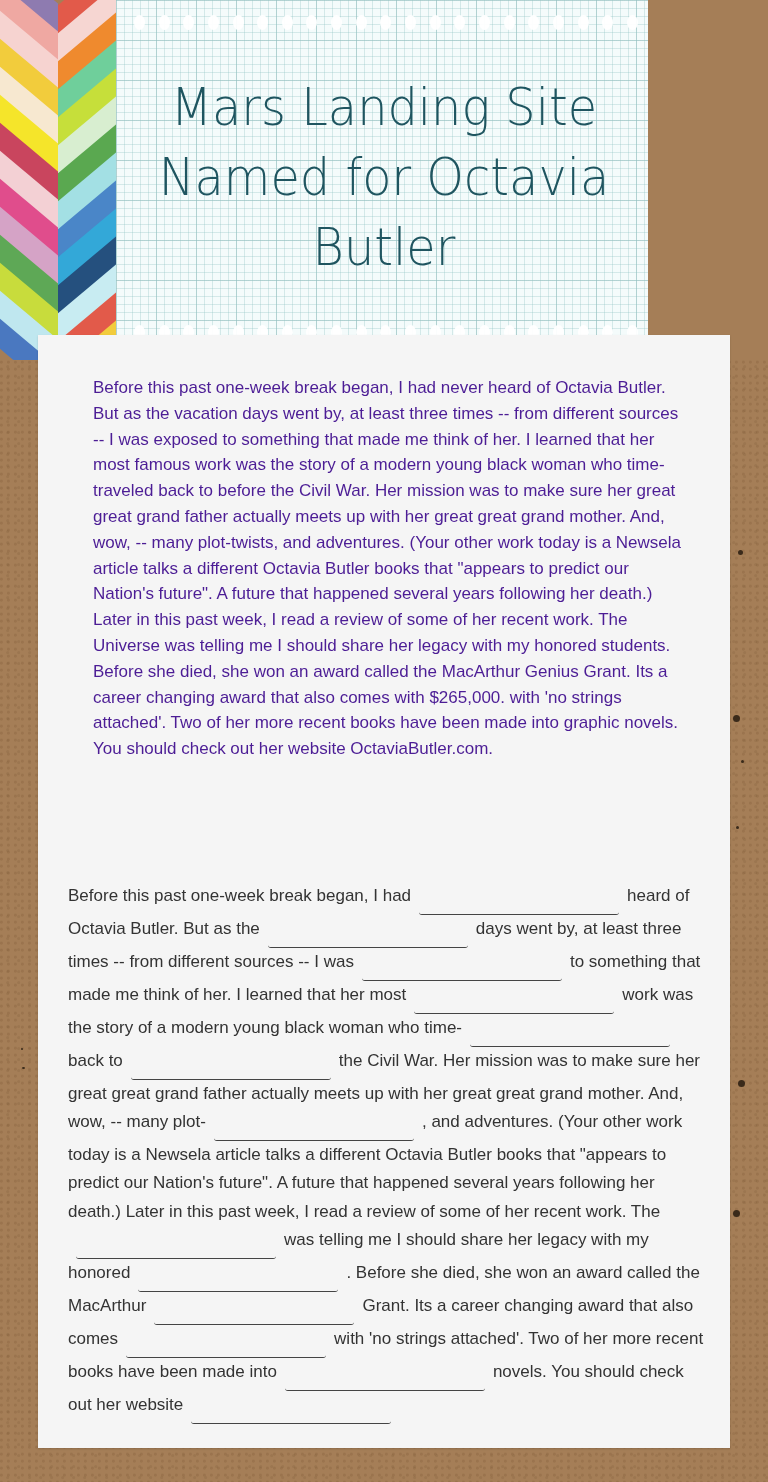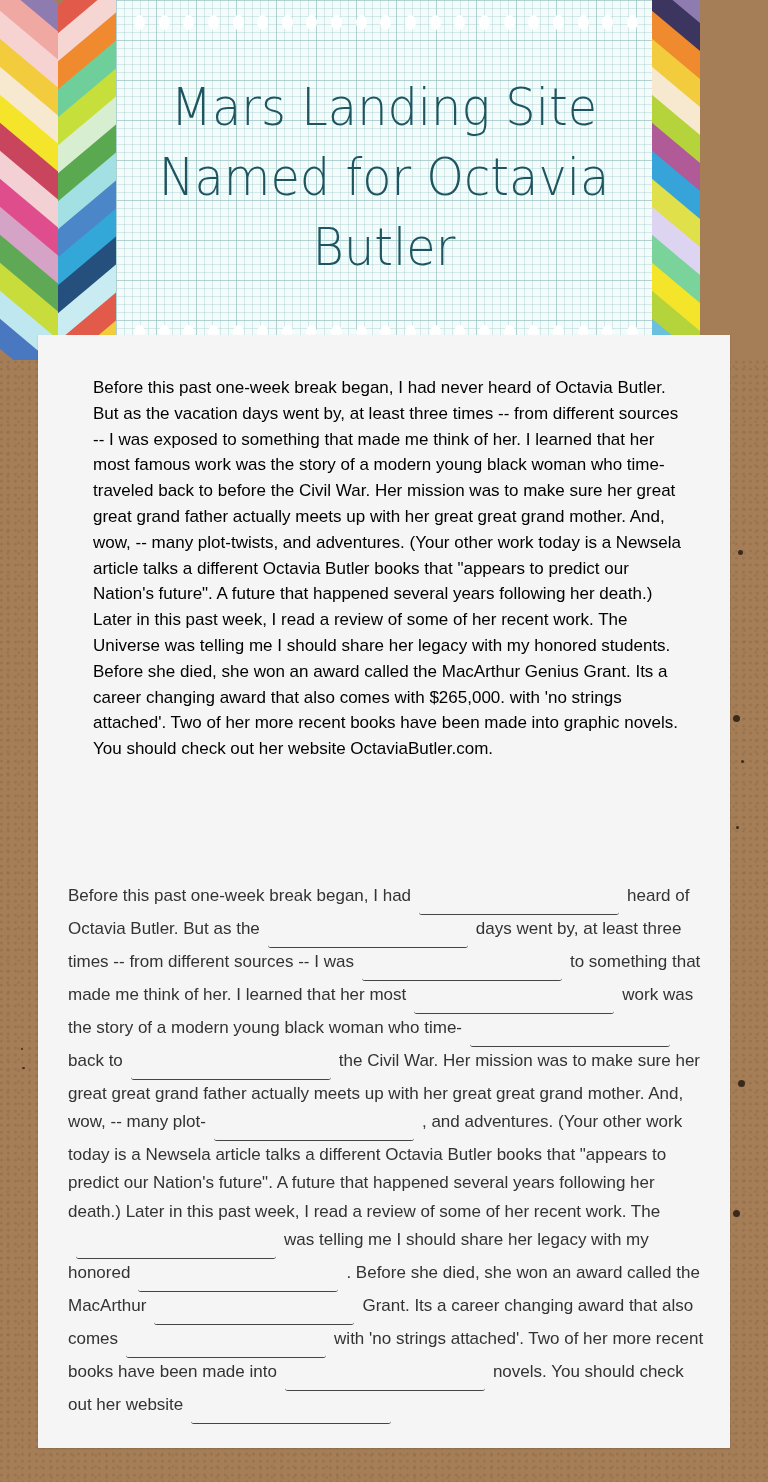--- a/index.html
+++ b/index.html
@@ -12,21 +12,21 @@
   .cardboard {
     position: absolute; left: 0; top: 360px; width: 768px; height: 1122px;
     background:
       radial-gradient(circle at 20% 30%, rgba(120,85,50,.25) 0 1px, transparent 2px),
       radial-gradient(circle at 70% 60%, rgba(120,85,50,.2) 0 1px, transparent 2px),
       #a57e57;
     background-size: 7px 7px, 11px 11px, auto;
   }
   .speck { position: absolute; border-radius: 50%; background: #3a2a1a; }
   .header {
-    position: absolute; left: 0; top: 0; width: 700px; height: 360px; overflow: hidden;
+    position: absolute; left: 0; top: 0; width: 648px; height: 360px; overflow: hidden;
   }
   .chevron {
     position: absolute; top: 0; height: 360px; overflow: hidden;
   }
   .chevron .col { position: absolute; top: 0; height: 360px; width: 58px; overflow: hidden; }
   .chevron .band { position: absolute; left: -30px; width: 120px; height: 30px; }
   .gridpaper {
     position: absolute; left: 116px; top: 0; width: 536px; height: 360px;
     background-color: #f4fbfb;
     background-image:
@@ -46,21 +46,21 @@
     transform: scaleX(0.92);
   }
   .card {
     position: absolute; left: 38px; top: 335px; width: 692px; height: 1113px;
     background: #f5f5f5;
     box-shadow: 0 1px 2px rgba(0,0,0,.15);
   }
   .para {
     position: absolute; left: 55px; top: 40px; width: 590px;
     font-family: "Liberation Sans", sans-serif;
-    font-size: 17px; line-height: 25.8px; color: #000000;
+    font-size: 17px; line-height: 25.8px; color: #4c1d95;
   }
   .cloze {
     position: absolute; left: 30px; top: 547px; width: 640px;
     font-family: "Liberation Sans", sans-serif;
     font-size: 17px; line-height: 28.2px; color: #333;
   }
   .blank {
     display: inline-block; width: 200px; height: 20px; vertical-align: -8px;
     border-bottom: 1.2px solid #444; border-radius: 0 0 3px 3px;
     margin: 0 8px; background: transparent;

